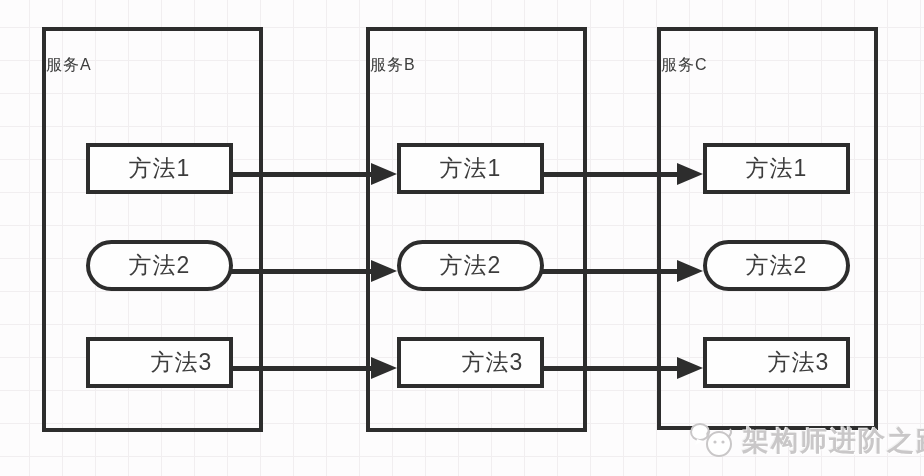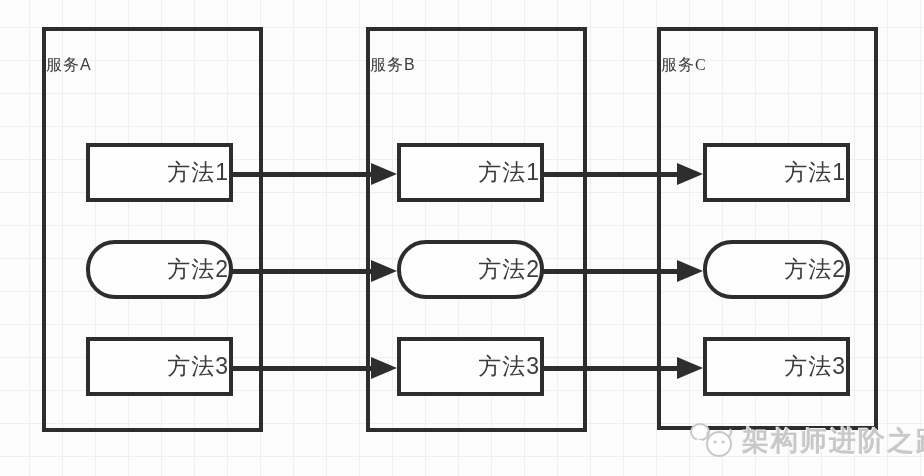--- a/index.html
+++ b/index.html
@@ -24,38 +24,38 @@
     position: absolute;
     box-sizing: border-box;
     border: 4px solid #2d2d2d;
     background: transparent;
     top: 27px;
     width: 221px;
     height: 405px;
   }
   .service-a { left: 42px; }
   .service-b { left: 354px; margin-left: 12px; }
-  .service-c { left: 657px; height: 403px; font-family: Liberation Serif, serif; }
+  .service-c { left: 657px; height: 403px; }
   .service-title {
     margin-top: 24px;
     text-align: left;
     font-size: 16px;
     letter-spacing: 1px;
     color: #3d3d3d;
   }
   .method-box {
     position: absolute;
     box-sizing: border-box;
     width: 147px;
-    height: 59px;
+    height: 51px;
     border: 4px solid #2d2d2d;
     background: #fefefe;
     display: flex;
     align-items: center;
-    justify-content: flex-end;
+    justify-content: center;
     font-size: 23px;
     letter-spacing: 1px;
     color: #3c3c3c;
   }
   .col-a { left: 86px; }
   .col-b { left: 397px; }
   .col-c { left: 703px; }
   .row-1 { top: 143px; }
   .row-2 { top: 240px; border-radius: 29px; }
   .row-3 { top: 337px; padding-left: 44px; }

